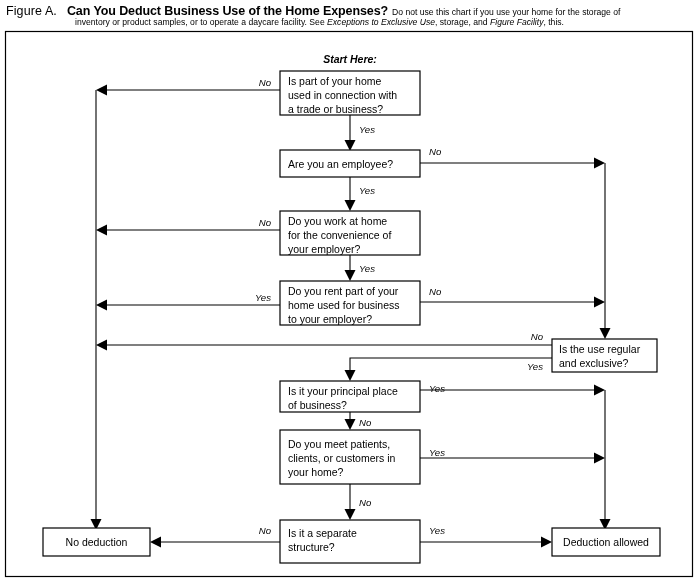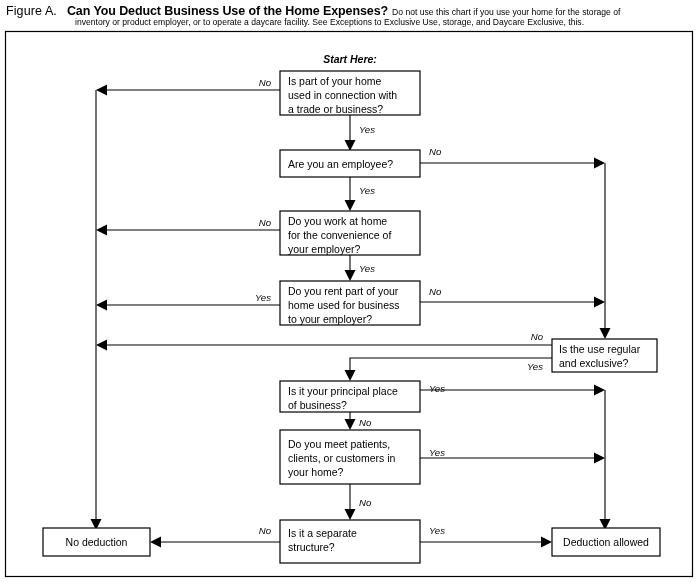--- a/index.html
+++ b/index.html
@@ -48,21 +48,21 @@
     font-size: 8.6px;
     margin-left: 4px;
   }
   .hdr-line2 {
     position: absolute;
     left: 75px;
     top: 17px;
     font-size: 8.6px;
     white-space: nowrap;
   }
-  .ital { }
+  .ital { font-style: italic; }
   svg.chart {
     position: absolute;
     left: 0;
     top: 0;
   }
   text {
     font-family: "Liberation Sans", sans-serif;
     fill: #000000;
   }
   .boxtext {
@@ -99,21 +99,21 @@
 </style>
 </head>
 <body>
 
 <div id="page">
 
   <div class="hdr">
     <div class="hdr-line1">
       <span class="hdr-figlabel">Figure A.</span><span class="hdr-title">Can You Deduct Business Use of the Home Expenses?</span><span class="hdr-sub1">Do not use this chart if you use your home for the storage of</span>
     </div>
-    <div class="hdr-line2"><span>inventory or product employer, or to operate a daycare facility. See </span><span class="ital">Exceptions to Exclusive Use</span><span>, storage, and </span><span class="ital">Daycare Exclusive</span><span>, this.</span></div>
+    <div class="hdr-line2"><span>inventory or product samples, or to operate a daycare facility. See </span><span class="ital">Exceptions to Exclusive Use</span><span>, storage, and </span><span class="ital">Figure Facility</span><span>, this.</span></div>
   </div>
 
   <svg class="chart" width="698" height="582" viewBox="0 0 698 582">
 
     <rect class="frame" x="5.5" y="31.5" width="687" height="545"></rect>
 
     <line class="link" x1="96" y1="90" x2="96" y2="522"></line>
     <polygon class="arrow" points="96,530 90.5,519 101.5,519"></polygon>
 
     <line class="link" x1="605" y1="163" x2="605" y2="330"></line>

